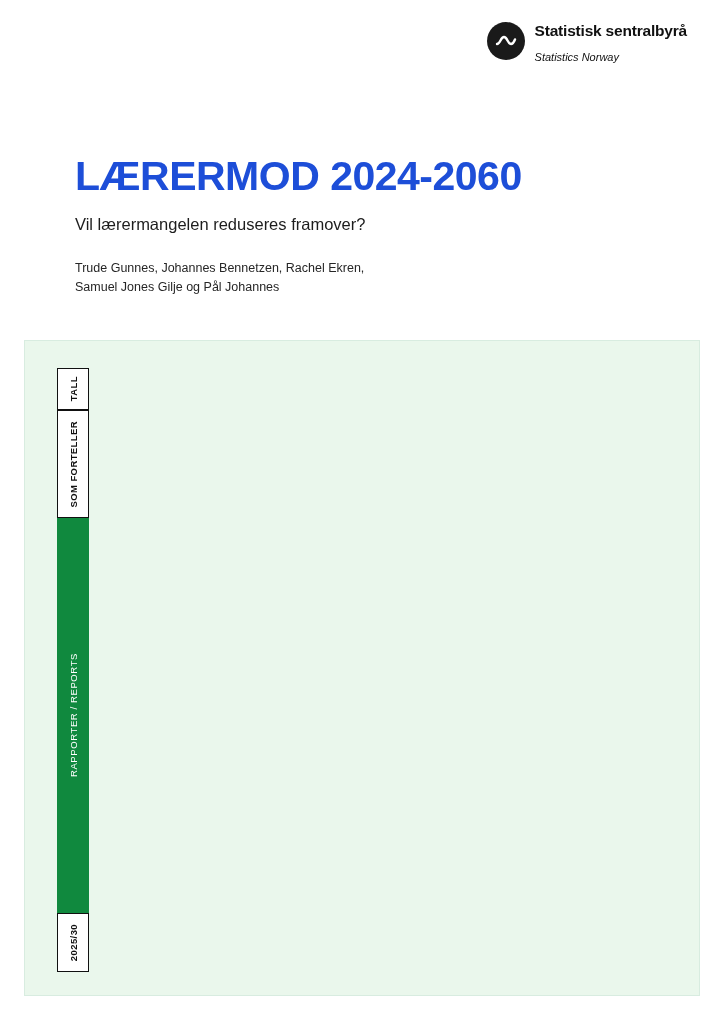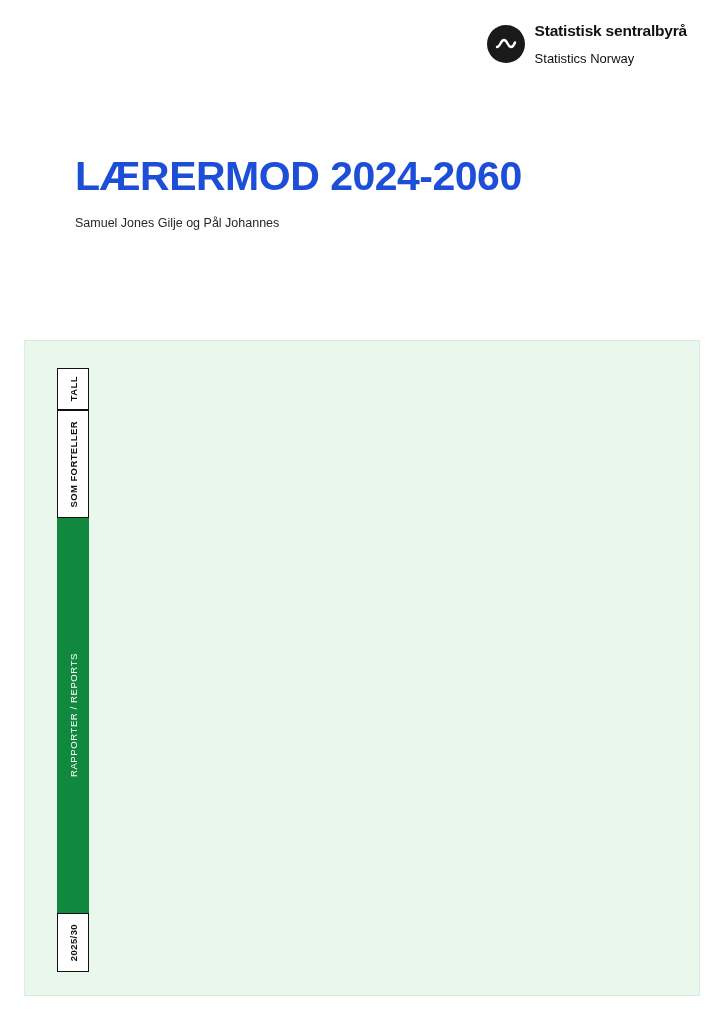--- a/index.html
+++ b/index.html
@@ -15,21 +15,20 @@
     overflow: hidden;
     position: relative;
   }
 
   
   .logo-block {
     position: absolute;
     top: 22px;
     right: 38px;
     display: flex;
-    align-items: center;
     gap: 10px;
   }
   .logo-mark {
     width: 38px;
     height: 38px;
     border-radius: 50%;
     background: #1a1a1a;
     display: flex;
     align-items: center;
     justify-content: center;
@@ -42,24 +41,25 @@
     justify-content: center;
     line-height: 1.18;
   }
   .logo-text .line1 {
     font-size: 15.5px;
     font-weight: bold;
     letter-spacing: -0.2px;
     color: #111111;
   }
   .logo-text .line2 {
-    font-size: 13px;
+    font-size: 11px;
     font-weight: normal;
     color: #111111;
     margin-top: 11px;
+    font-style: italic;
   }
 
   
   .title-area {
     position: absolute;
     left: 75px;
     top: 155px;
     width: 600px;
   }
   .doc-title {
@@ -159,21 +159,23 @@
     </svg>
   </div>
   <div class="logo-text">
     <span class="line1">Statistisk sentralbyrå</span>
     <span class="line2">Statistics Norway</span>
   </div>
 </div>
 
 <div class="title-area">
   <h1 class="doc-title">LÆRERMOD 2024-2060</h1>
+  <p class="doc-subtitle">Vil lærermangelen reduseres framover?</p>
   <div class="authors">
+    <div>Trude Gunnes, Johannes Bennetzen, Rachel Ekren,</div>
     <div>Samuel Jones Gilje og Pål Johannes</div>
   </div>
 </div>
 
 <div class="panel">
   <div class="spine">
     <div class="spine-box" id="spine-tall">
       <span>TALL</span>
     </div>
     <div class="spine-box" id="spine-som">

